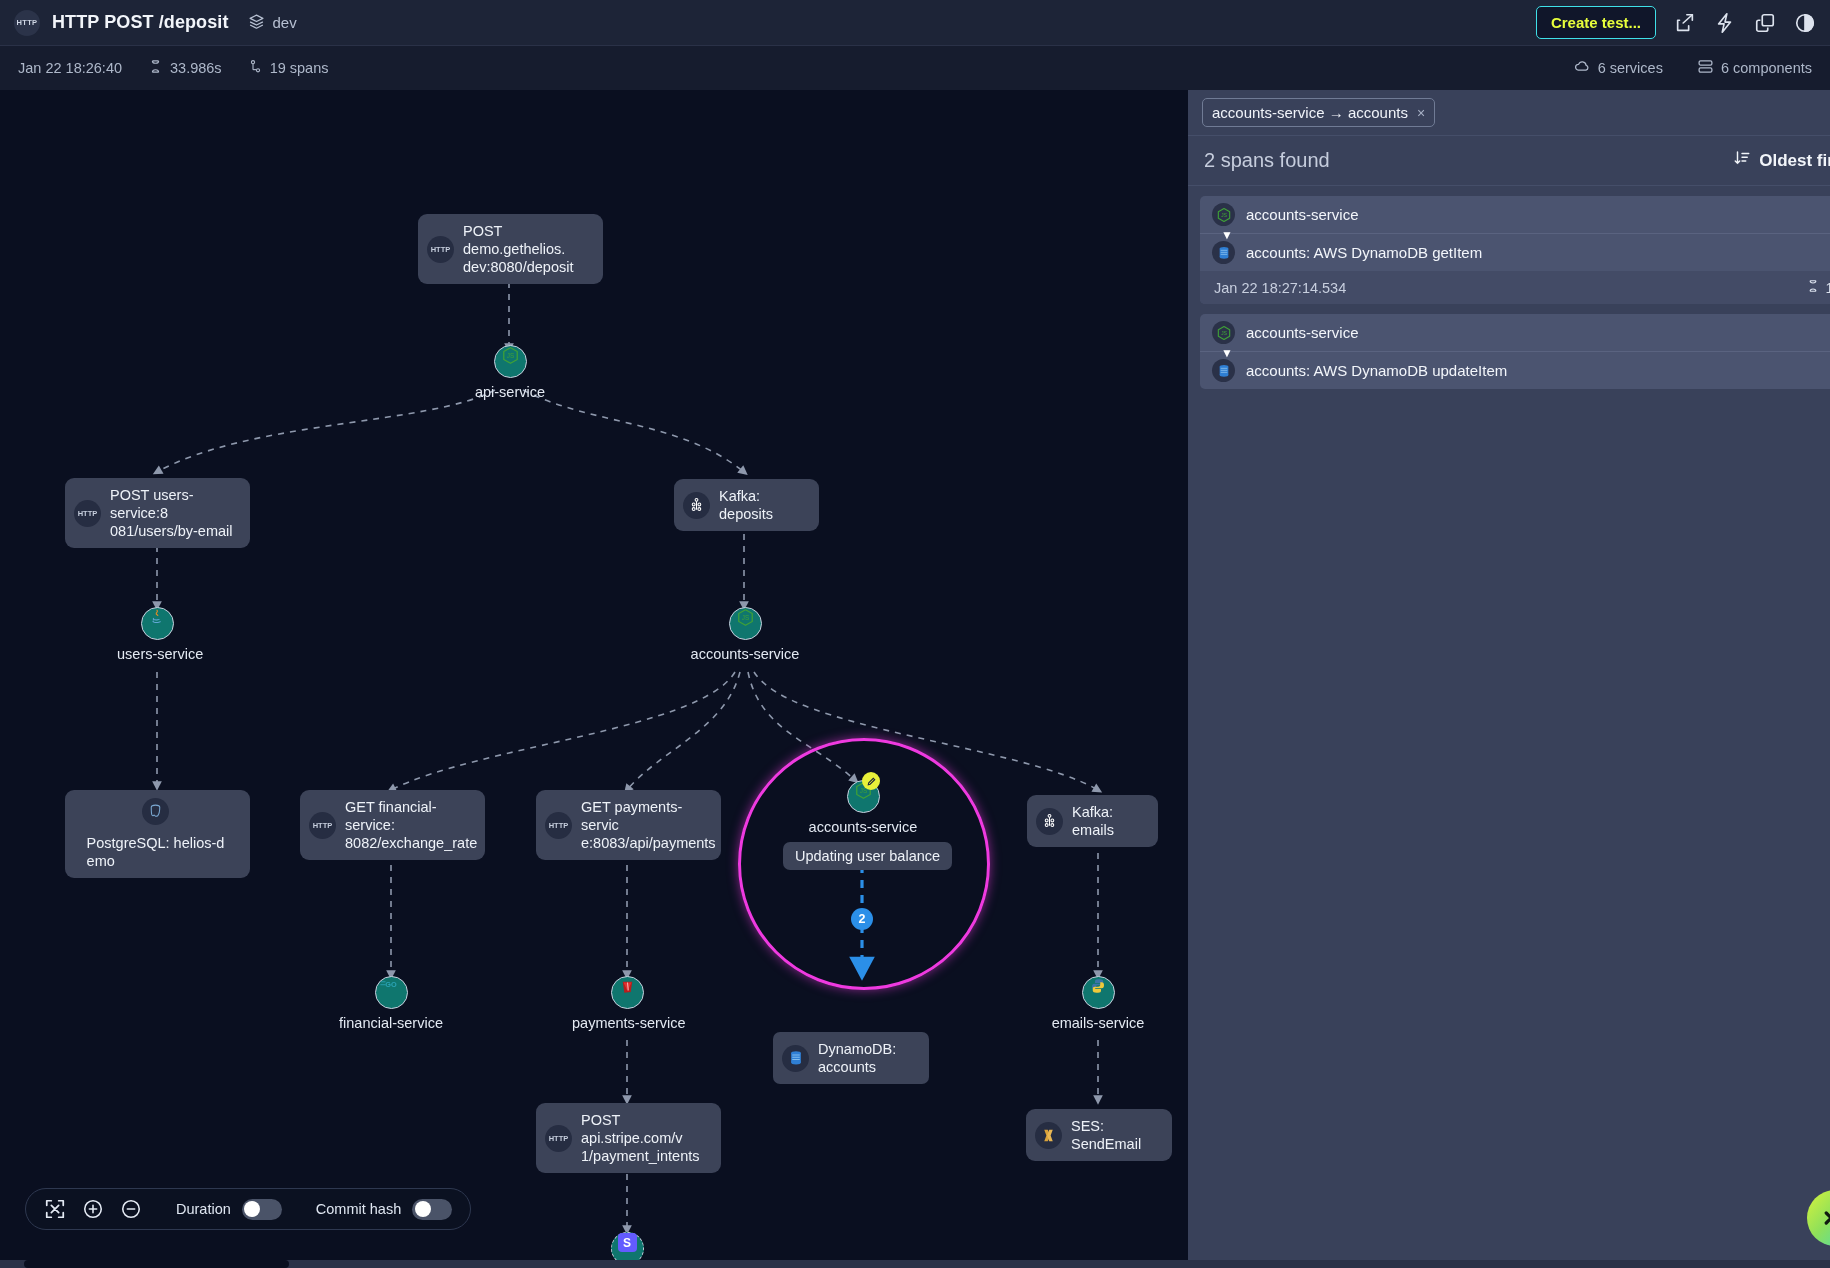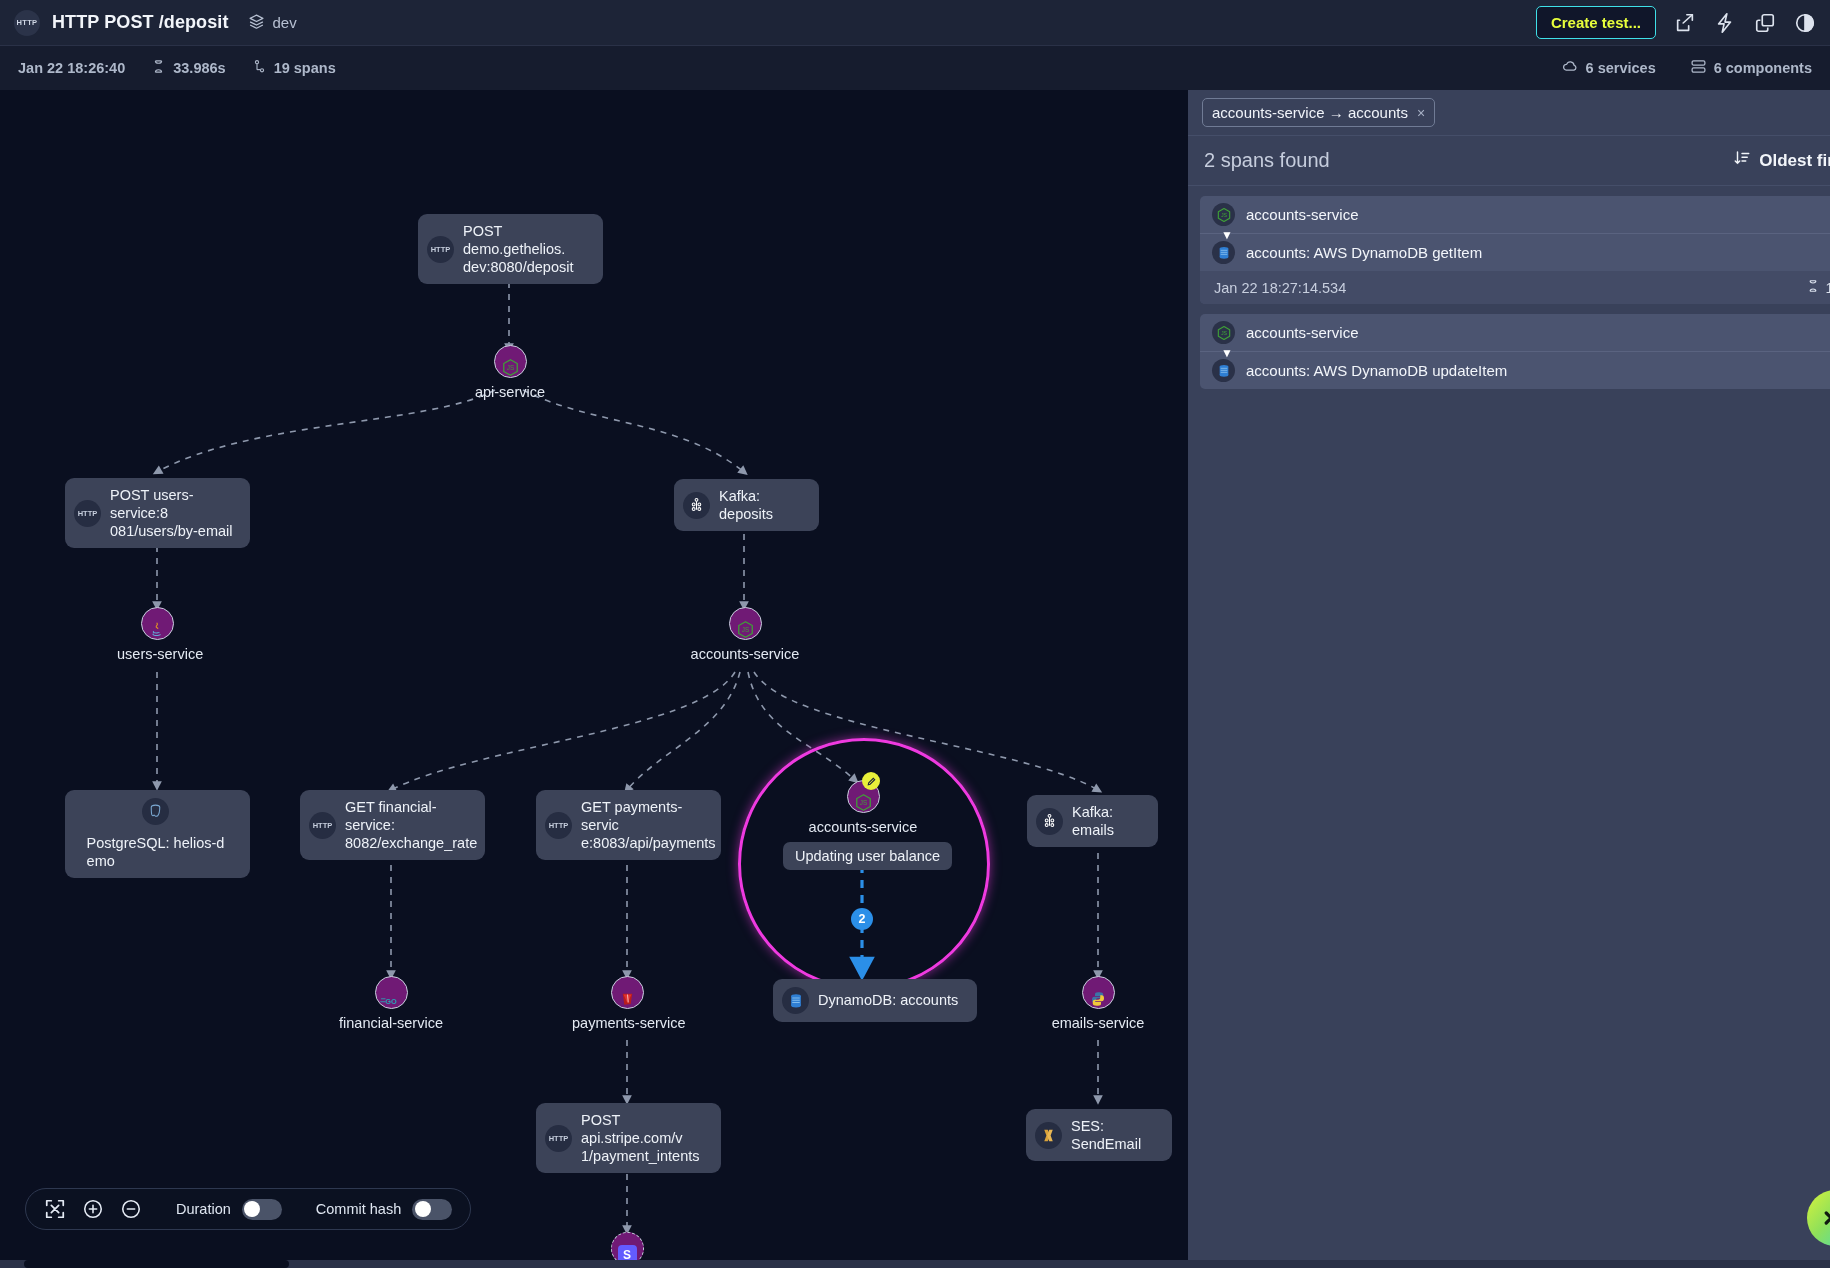--- a/index.html
+++ b/index.html
@@ -31,21 +31,21 @@
     cursor:pointer; font-family:inherit;margin-left:32px;
   }
   .ticon { width:22px; height:22px; color:#dde3ee; cursor:pointer; display:block;}
 
   
   .subbar {
     position:absolute; left:0; top:46px; width:1830px; height:44px;
     background:#161c2e; display:flex; align-items:center; padding:0 18px;
     font-size:14.5px; color:#aeb8ca;
   }
-  .sub-item { display:flex; align-items:center; gap:7px; margin-right:26px;font-weight:bold; }
+  .sub-item { display:flex; align-items:center; gap:7px; margin-right:26px; }
   .subbar-right { margin-left:auto; display:flex; align-items:center; }
   .subbar-right .sub-item { margin-right:0; margin-left:34px; }
 
   
   .canvas {
     position:absolute; left:0; top:90px; width:1225px; height:1178px;
     background:#0a0f20; overflow:hidden;
   }
   .edges { position:absolute; left:0; top:0; width:1225px; height:1178px; }
 
@@ -57,22 +57,22 @@
   .box-node .bicon {
     flex:0 0 auto; width:27px; height:27px; border-radius:50%;
     background:#262d42; display:flex; align-items:center; justify-content:center;
     font-size:7.5px; font-weight:bold; color:#c6cedd;
   }
   .box-label { white-space:pre-line; }
 
   .circ-node { position:absolute; text-align:center; }
   .circ {
     width:33px; height:33px; border-radius:50%;
-    border:1.4px solid #c9d1df; background:#701a75;
-    display:flex; align-items:flex-end; justify-content:center;
+    border:1.4px solid #c9d1df; background:#0f766e;
+    display:flex; align-items:flex-start; justify-content:center;
     margin:0 auto; position:relative;
   }
   .circ.dashed { border-style:dashed; }
   .circ-name { margin-top:6px; font-size:14.5px; color:#e3e9f2; white-space:nowrap; }
 
   .pill-label {
     position:absolute; background:#3c4358; border-radius:7px;
     padding:6px 12px; font-size:14.5px; color:#eef2f8; white-space:nowrap;
   }
   .highlight-ring {
@@ -394,21 +394,21 @@
           <text x="12" y="15" font-size="8" fill="#3fa037" stroke="none" text-anchor="middle" font-family="Liberation Sans">JS</text>
         </svg>
       </div>
       <div class="circ-name">accounts-service</div>
     </div>
 
     <div class="pill-label" style="left:783px; top:752px;">Updating user balance</div>
 
     <div class="edge-count" style="left:851px; top:818px;">2</div>
 
-    <div class="box-node" style="left:773px; top:889px; width:204px;">
+    <div class="box-node" style="left:773px; top:942px; width:156px;border-radius:7px;">
       <span class="bicon">
         <svg width="18" height="18" viewBox="0 0 24 24">
           <ellipse cx="12" cy="5.5" rx="6.5" ry="2.6" fill="#2f7fd4"></ellipse>
           <rect x="5.5" y="5.5" width="13" height="12.5" fill="#2f7fd4"></rect>
           <ellipse cx="12" cy="18" rx="6.5" ry="2.6" fill="#2f7fd4"></ellipse>
           <path d="M7 8h10M7 11h10M7 14h10" stroke="#9ed0f5" stroke-width="1"></path>
         </svg>
       </span>
       <span class="box-label">DynamoDB:  accounts</span>
     </div>

